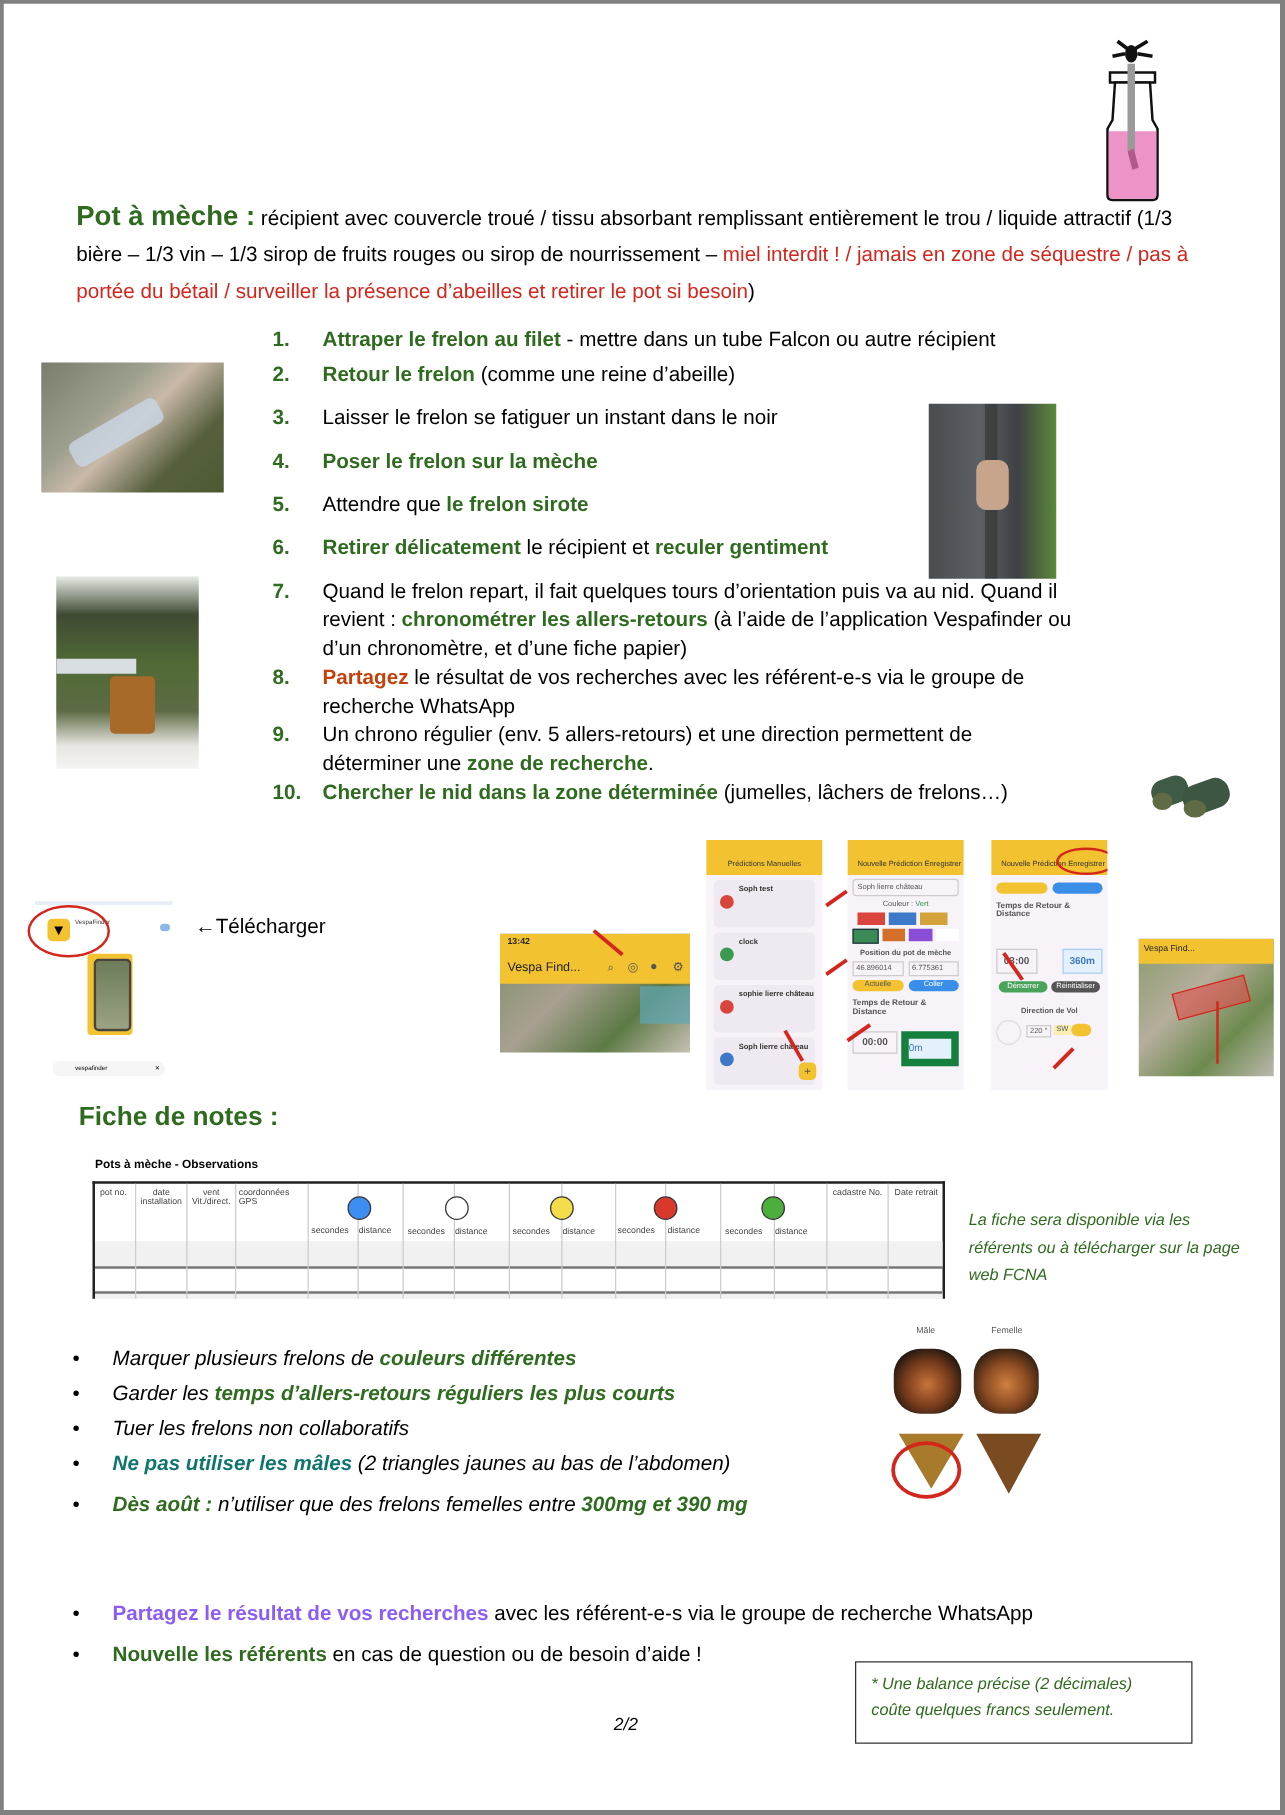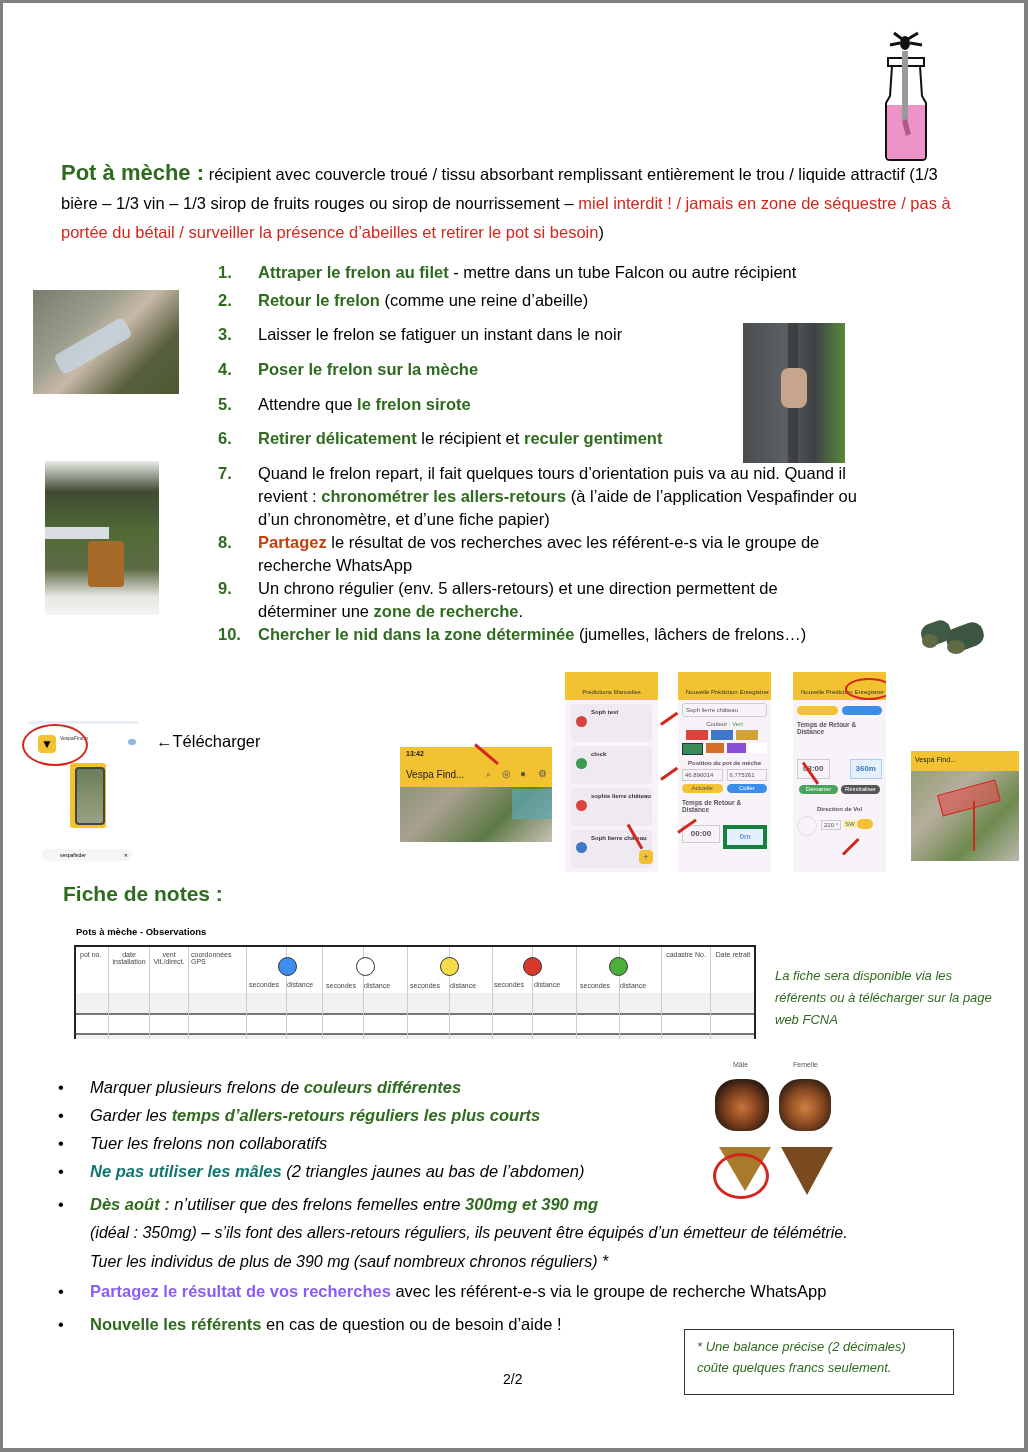--- a/index.html
+++ b/index.html
@@ -27,21 +27,21 @@
   .tbl{position:absolute;left:71px;top:942px;width:678px;height:92px;border:2px solid #222;border-bottom:none;font-size:7px;color:#444;}
   .tbl .col{position:absolute;top:0;bottom:0;border-left:1px solid #ccc;}
   .tbl .hdr{position:absolute;top:4px;text-align:center;}
   .tbl .row{position:absolute;left:0;right:0;height:20px;}
   .circle{position:absolute;width:17px;height:17px;border-radius:50%;border:1px solid #333;}
   .bul{position:absolute;left:55px;font-size:16.5px;font-style:italic;line-height:28px;}
   .bul .dotb{position:absolute;left:0;top:0;font-style:normal;}
   .bul .bt{position:absolute;left:32px;white-space:nowrap;}
   .noteR{left:772px;top:962px;width:220px;font-size:13px;font-style:italic;color:#2f6b1f;line-height:22px;}
   .footbox{left:681px;top:1326px;width:270px;height:66px;border:1px solid #333;font-size:13px;font-style:italic;color:#2f6b1f;padding:6px 12px;box-sizing:border-box;line-height:21px;}
-  .pagenum{left:500px;top:1368px;font-size:14px;}
+  .pagenum{left:488px;top:1368px;font-size:14px;font-style:italic;}
 </style>
 </head>
 <body>
 
 <div id="page">
 
 
   <svg class="abs" style="left:877px;top:28px" width="52" height="132" viewBox="0 0 52 132">
     <path d="M22 8 L14 2 M28 8 L38 2 M20 12 L10 14 M30 12 L42 14" stroke="#111" stroke-width="3"></path>
     <ellipse cx="25" cy="12" rx="5" ry="7" fill="#111"></ellipse>
@@ -194,21 +194,21 @@
       <div style="flex:1;border:1px solid #ccc;height:10px;line-height:10px;padding-left:2px">46.896014</div>
       <div style="flex:1;border:1px solid #ccc;height:10px;line-height:10px;padding-left:2px">6.775361</div>
     </div>
     <div style="display:flex;gap:4px;margin:3px 4px;">
       <div style="flex:1;background:#f2c230;height:9px;border-radius:5px;text-align:center;line-height:9px">Actuelle</div>
       <div style="flex:1;background:#3b8ee8;color:#fff;height:9px;border-radius:5px;text-align:center;line-height:9px">Coller</div>
     </div>
     <div style="margin:6px 4px 2px;font-weight:bold;font-size:6.5px">Temps de Retour &amp; Distance</div>
     <div style="display:flex;gap:3px;margin:12px 4px 0;">
       <div style="flex:1;border:1px solid #ccc;height:16px;text-align:center;line-height:16px;font-size:8px;font-weight:bold">00:00</div>
-      <div style="flex:1;border:4px solid #15803d;background:#e4f1fc;height:16px;text-align:center;line-height:16px;font-size:8px;color:#3b78c0">0m</div>
+      <div style="flex:1;border:6px solid #15803d;background:#e4f1fc;height:16px;line-height:16px;font-size:8px;color:#3b78c0">0m</div>
     </div>
   </div>
   <div class="arrow" style="left:658px;top:720px;width:20px;transform:rotate(-35deg)"></div>
   <div class="arrow" style="left:658px;top:775px;width:20px;transform:rotate(-35deg)"></div>
   <div class="arrow" style="left:675px;top:828px;width:22px;transform:rotate(-35deg)"></div>
 
   <div class="phone" style="left:790px;top:669px;width:93px;height:200px;">
     <div class="bar" style="height:12px;"></div>
     <div class="nav" style="text-align:left;padding-left:8px;"><span>Nouvelle Prédiction</span><span style="float:right;margin-right:2px">Enregistrer</span></div>
     <div style="display:flex;gap:4px;margin:6px 4px;">
@@ -304,24 +304,20 @@
       <span class="bt"><span>Tuer les frelons non collaboratifs</span></span>
     </div>
   <div class="bul" style="top:1154px">
       <span class="dotb">•</span>
       <span class="bt"><span style="color: #0f766e; font-weight: bold; font-style: italic;">Ne pas utiliser les mâles</span><span> (2 triangles jaunes au bas de l’abdomen)</span></span>
     </div>
   <div class="bul" style="top:1187px">
       <span class="dotb">•</span>
       <span class="bt"><span style="color: rgb(47, 107, 31); font-weight: bold;">Dès août :</span><span> n’utiliser que des frelons femelles entre </span><span style="color: rgb(47, 107, 31); font-weight: bold;">300mg et 390 mg</span></span>
     </div>
-  <div class="abs" style="left:87px;top:1215px;font-size:16px;font-style:italic;line-height:29px;white-space:nowrap;">
-    <span>(idéal : 350mg) – s’ils font des allers-retours réguliers, ils peuvent être équipés d’un émetteur de télémétrie.</span><br>
-    <span>Tuer les individus de plus de 390 mg (sauf nombreux chronos réguliers) *</span>
-  </div>
   <div class="bul" style="top:1274px;font-style:normal">
       <span class="dotb">•</span>
       <span class="bt"><span style="color: #8b5cf6; font-weight: bold;">Partagez le résultat de vos recherches</span><span> avec les référent-e-s via le groupe de recherche WhatsApp</span></span>
     </div>
   <div class="bul" style="top:1307px;font-style:normal">
       <span class="dotb">•</span>
       <span class="bt"><span style="color: rgb(47, 107, 31); font-weight: bold;">Nouvelle les référents</span><span> en cas de question ou de besoin d’aide !</span></span>
     </div>
 
   <div class="abs" style="left:706px;top:1058px;width:128px;height:140px;">

